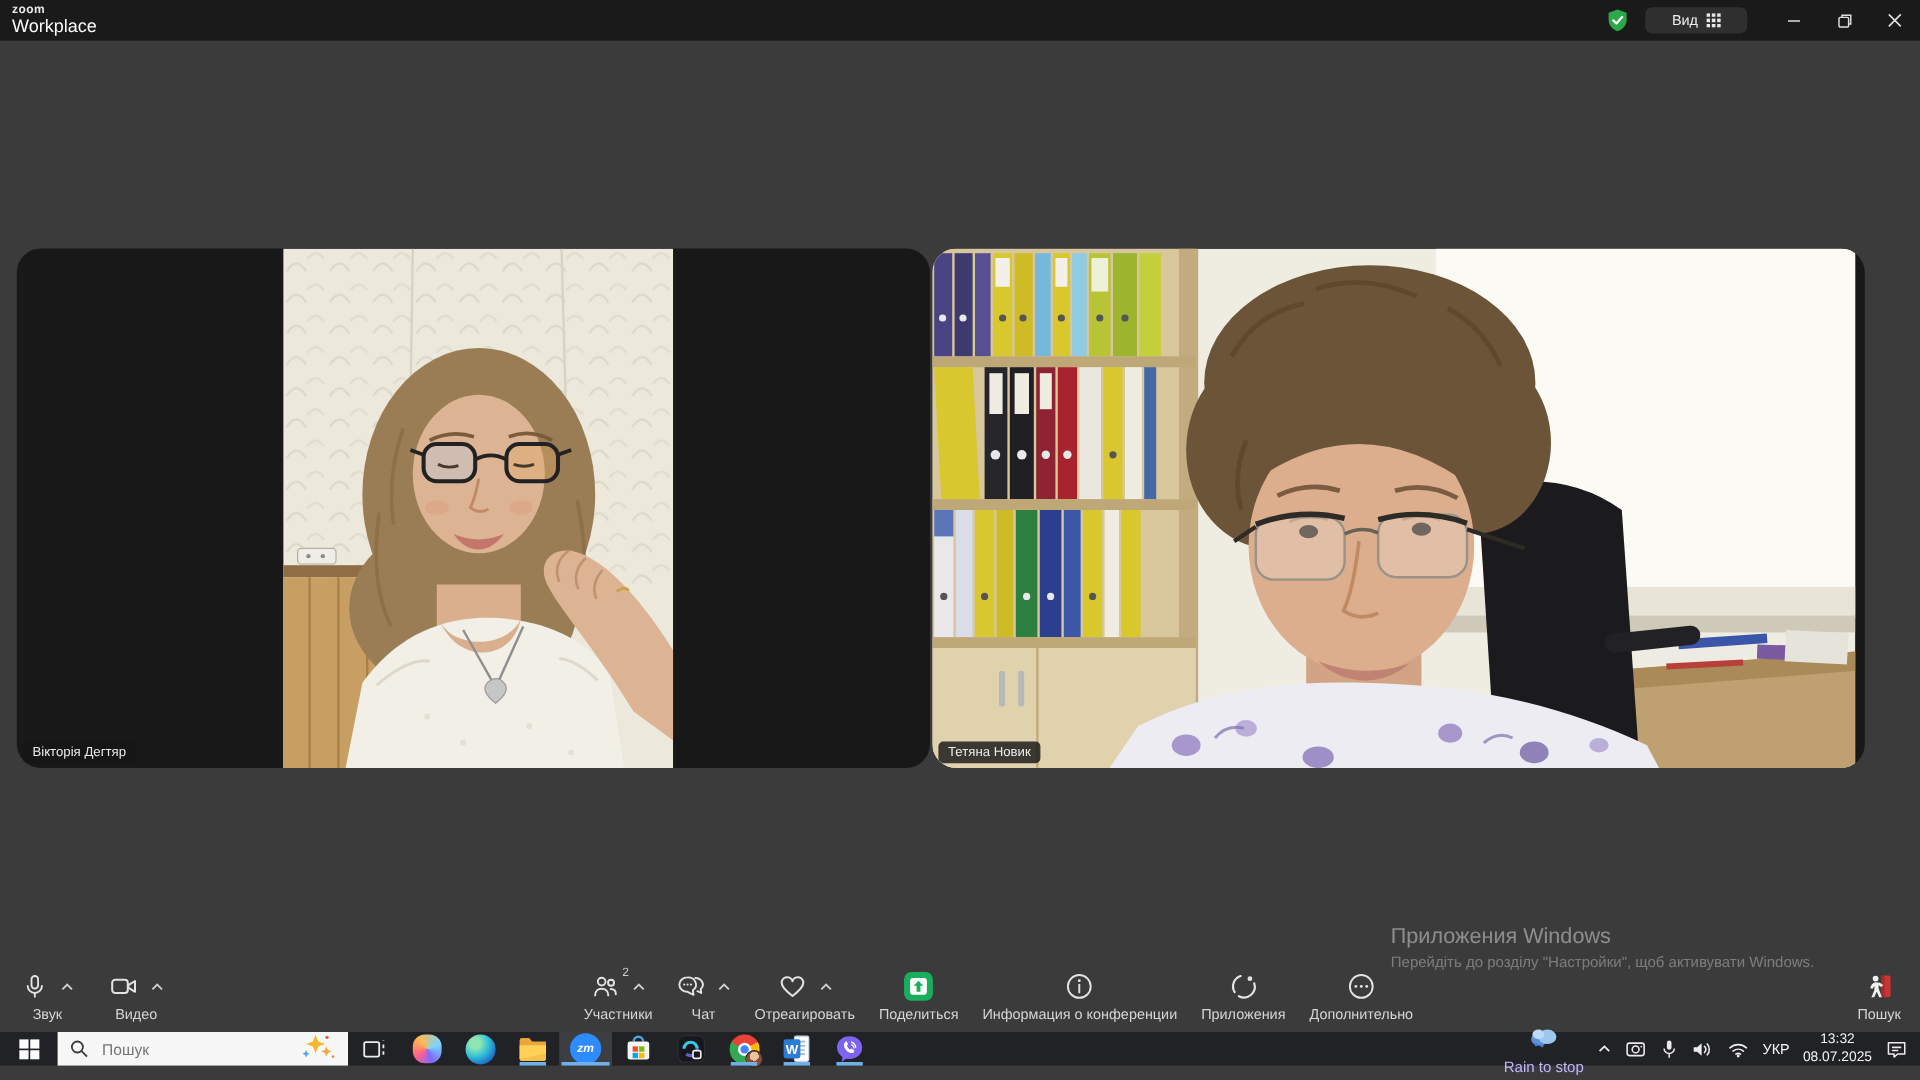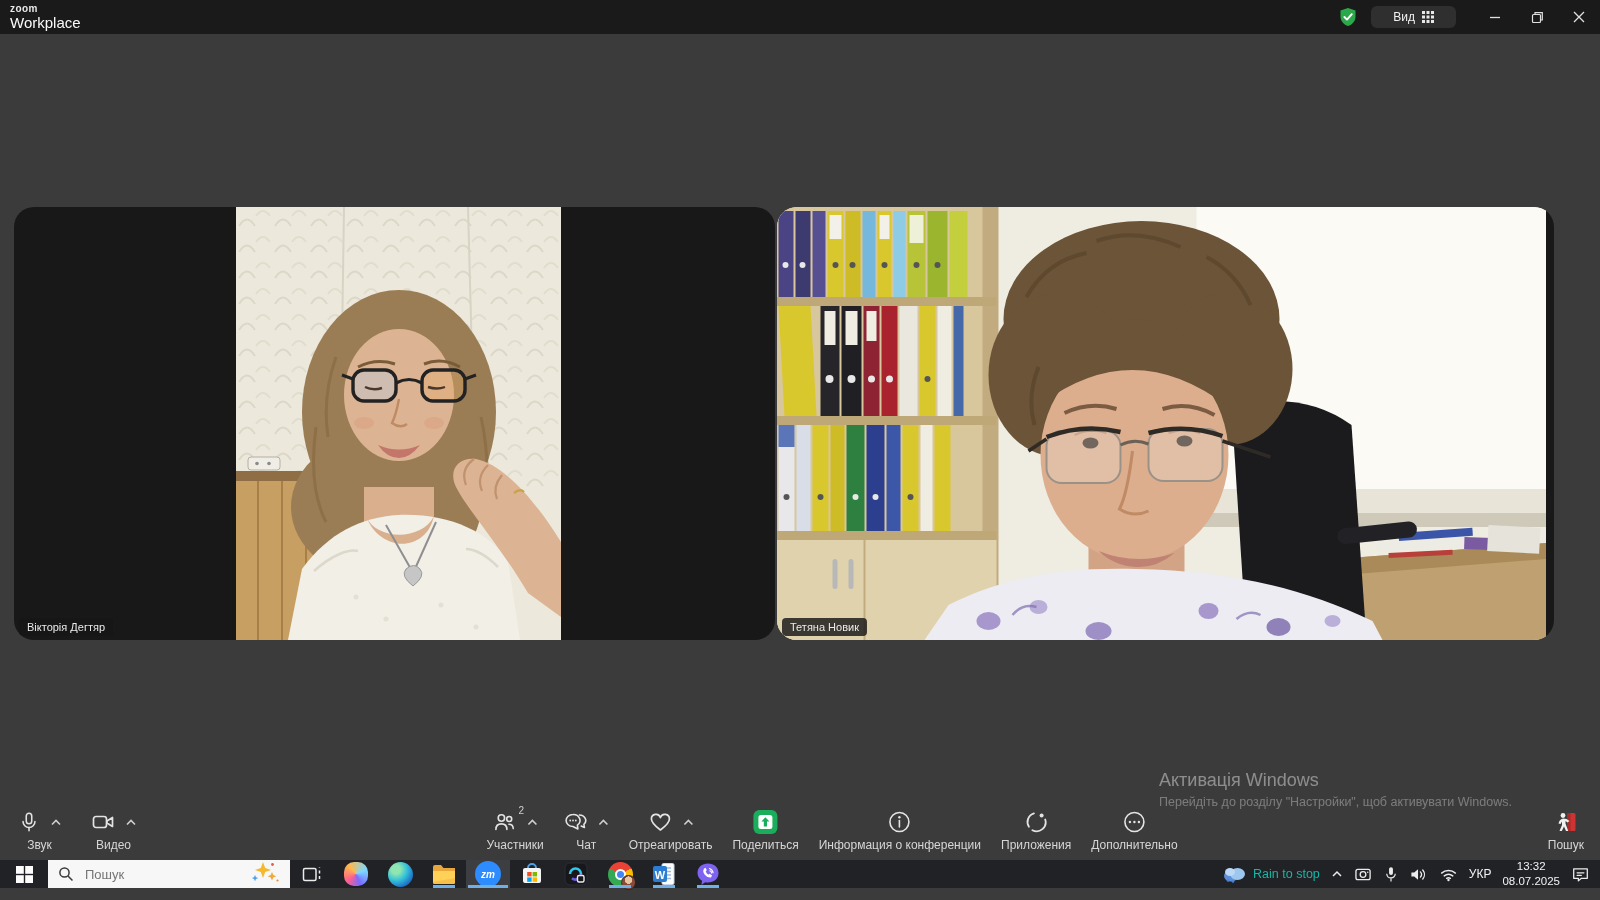--- a/index.html
+++ b/index.html
@@ -52,21 +52,21 @@
   .searchbox{width:222px;background:#f7f7f7;display:flex;align-items:center;gap:9px;padding:0 10px;}
   .searchbox input{border:0;outline:0;background:transparent;font-size:13px;color:#333;width:120px;
     font-family:"Liberation Sans",sans-serif;}
   .sb-spark{margin-left:auto;}
   .apps{display:flex;}
   .tapp{width:44px;display:flex;align-items:center;justify-content:center;position:relative;}
   .tapp.active{background:#3d3e42;}
   .runline{position:absolute;left:11px;right:11px;bottom:0;height:3px;background:#6fb0e8;}
   .tapp.active .runline{left:2px;right:2px;}
   .tray{margin-left:auto;display:flex;align-items:center;gap:11px;padding-right:10px;}
-  .weather{display:flex;align-items:center;gap:7px;font-size:12.5px;color:#14b8a6;}
+  .weather{display:flex;align-items:center;gap:7px;font-size:12.5px;color:#c4b5fd;flex-direction:column;}
   .lang{font-size:12px;color:#f2f2f2;}
   .clock{font-size:11.5px;line-height:1.3;text-align:center;color:#f2f2f2;}
   .edge-ico{width:25px;height:25px;border-radius:50%;
     background:radial-gradient(circle at 32% 30%,#8fe6b0 0 18%,#35c1d9 45%,#1e78c8 72%,#174f9e 100%);}
   .copilot-ico{width:24px;height:24px;border-radius:42%;
     background:conic-gradient(from 230deg,#ff5f8f,#ffb84d 25%,#7bd8ff 55%,#7a6bff 80%,#ff5f8f);}
   .chrome-ico{position:relative;width:25px;height:25px;border-radius:50%;
     background:conic-gradient(from 300deg,#ea4335 0 120deg,#fbbc05 0 240deg,#34a853 0 360deg);}
   .chrome-ico::before{content:"";position:absolute;left:7px;top:7px;width:11px;height:11px;
     border-radius:50%;background:#fff;}
@@ -325,21 +325,21 @@
             <ellipse cx="502" cy="420" rx="12" ry="9" fill="#7f6fae" opacity=".85"></ellipse>
             <ellipse cx="556" cy="414" rx="8" ry="6" fill="#b4a8d6" opacity=".9"></ellipse>
             <path d="M236 408 q10 -12 24 -8 M460 412 q12 -10 24 -4" fill="none" stroke="#7f6fae" stroke-width="2.5" opacity=".7"></path>
           </svg>
         </div>
         <span class="nametag">Тетяна Новик</span>
       </div>
     </div>
 
     <div class="activation">
-      <div class="a1">Активація Windows</div>
+      <div class="a1">Приложения Windows</div>
       <div class="a2">Перейдіть до розділу "Настройки", щоб активувати Windows.</div>
     </div>
 
     <div class="controlbar">
 
       <div class="grp-left">
         <div class="cbtn">
           <div class="icorow">
             <svg width="22" height="24" viewBox="0 0 24 24" fill="none" stroke="#e3e3e3" stroke-width="1.7" stroke-linecap="round">
               <rect x="9" y="2.5" width="6" height="11.5" rx="3"></rect>

